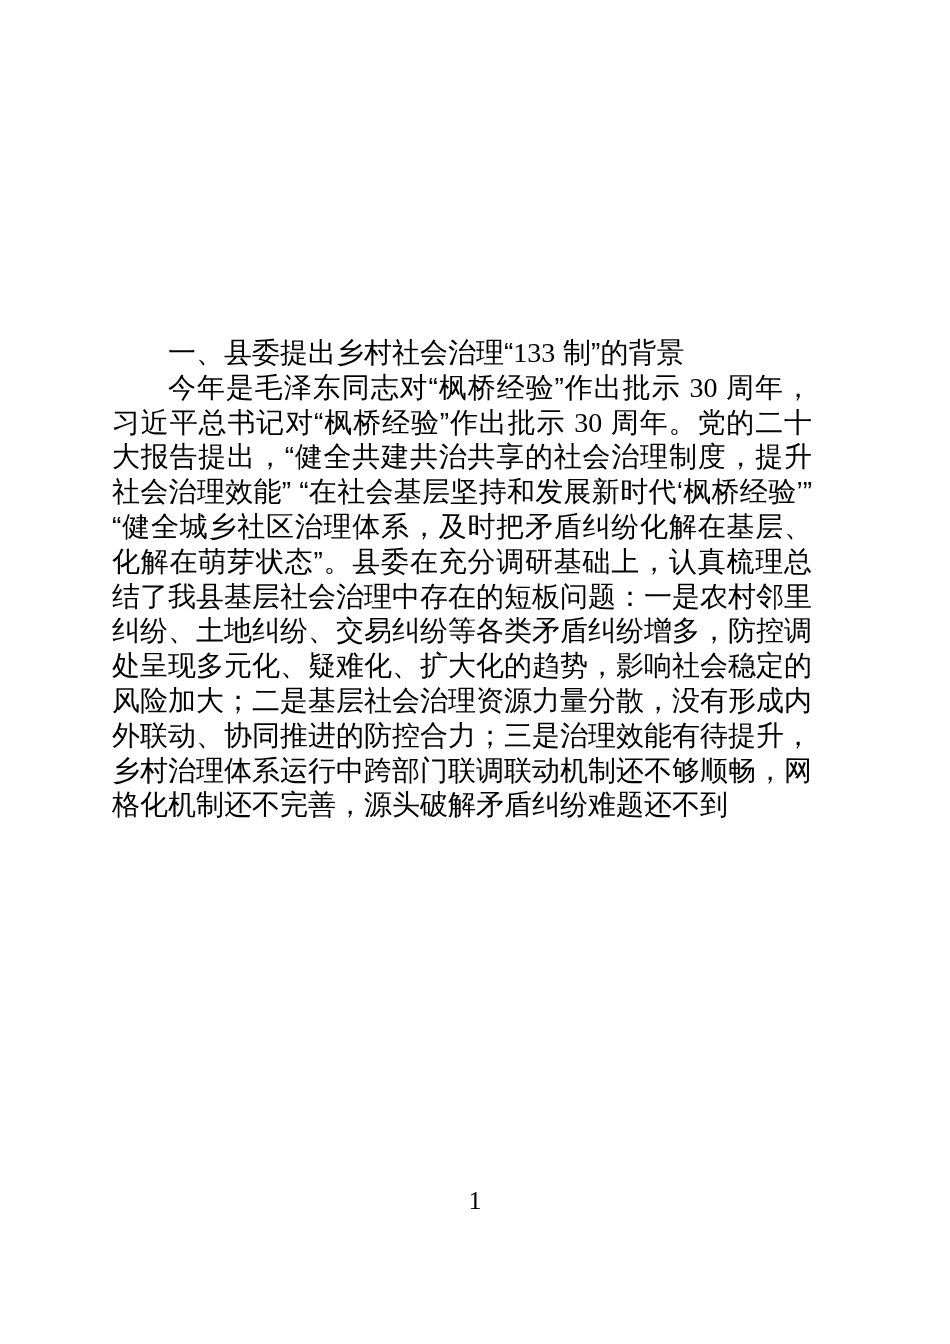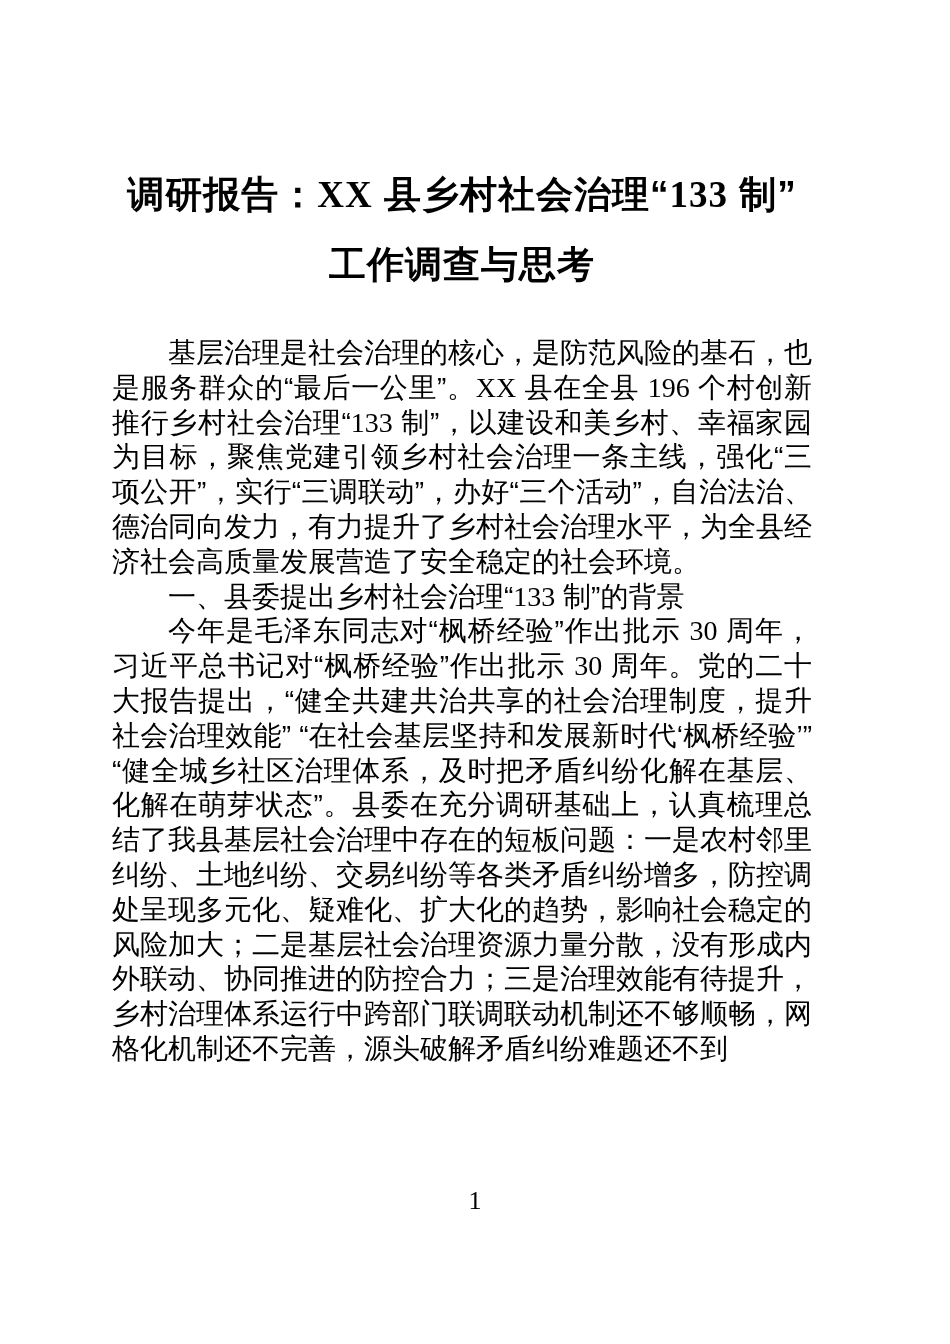--- a/index.html
+++ b/index.html
@@ -64,25 +64,22 @@
     line-height: 30px;
     font-family: "Liberation Serif", serif;
   }
 </style>
 </head>
 <body>
 
 <div class="page">
 
   <h1 class="doc-title">
-    <span class="title-line">调研报告：<span class="latin">XX</span> 县乡村社会治理“<span class="latin">133</span> 制”</span>
-    <span class="title-line">工作调查与思考</span>
   </h1>
 
   <div class="doc-body">
-    <p>基层治理是社会治理的核心，是防范风险的基石，也是服务群众的“最后一公里”。<span class="latin">XX</span> 县在全县 <span class="latin">196</span> 个村创新推行乡村社会治理“<span class="latin">133</span> 制”，以建设和美乡村、幸福家园为目标，聚焦党建引领乡村社会治理一条主线，强化“三项公开”，实行“三调联动”，办好“三个活动”，自治法治、德治同向发力，有力提升了乡村社会治理水平，为全县经济社会高质量发展营造了安全稳定的社会环境。</p>
     <p>一、县委提出乡村社会治理“<span class="latin">133</span> 制”的背景</p>
     <p>今年是毛泽东同志对“枫桥经验”作出批示 <span class="latin">30</span> 周年，习近平总书记对“枫桥经验”作出批示 <span class="latin">30</span> 周年。党的二十大报告提出，“健全共建共治共享的社会治理制度，提升社会治理效能” “在社会基层坚持和发展新时代‘枫桥经验’” “健全城乡社区治理体系，及时把矛盾纠纷化解在基层、化解在萌芽状态”。县委在充分调研基础上，认真梳理总结了我县基层社会治理中存在的短板问题：一是农村邻里纠纷、土地纠纷、交易纠纷等各类矛盾纠纷增多，防控调处呈现多元化、疑难化、扩大化的趋势，影响社会稳定的风险加大；二是基层社会治理资源力量分散，没有形成内外联动、协同推进的防控合力；三是治理效能有待提升，乡村治理体系运行中跨部门联调联动机制还不够顺畅，网格化机制还不完善，源头破解矛盾纠纷难题还不到</p>
   </div>
 
   <div class="page-number"><span class="latin">1</span></div>
 
 </div>
 
 </body></html>

